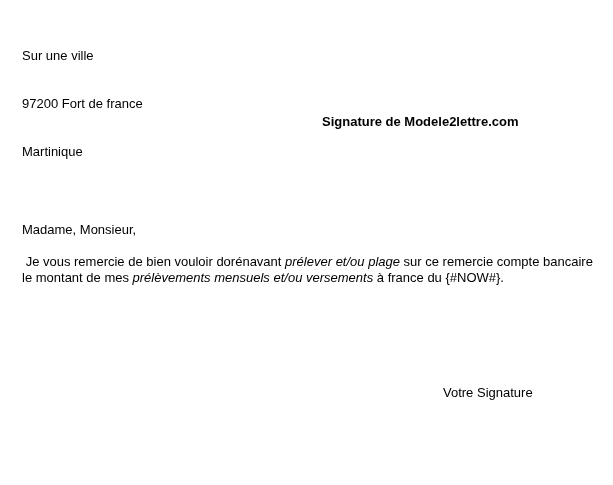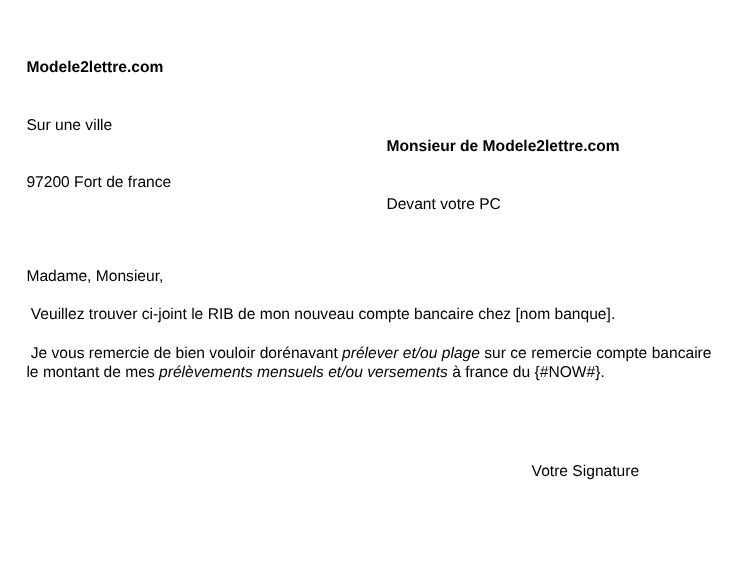--- a/index.html
+++ b/index.html
@@ -18,29 +18,27 @@
   .addr-name { font-weight:bold; }
   .letter-body { position:absolute; left:22px; top:206px; width:590px; }
   .para { margin:16px 0 14px 0; white-space:pre-wrap; }
   .it { font-style:italic; }
   .signature { position:absolute; left:443px; top:385px; white-space:pre; }
 </style>
 </head>
 <body>
 
 <div class="addr-block sender">
-  <div class="addr-name">Modele2lettre.com</div>
   <div class="addr-line">Sur une ville</div>
   <div class="addr-line">97200 Fort de france</div>
+  <div class="addr-line">Martinique</div>
 </div>
 
 <div class="addr-block recipient">
-  <div class="addr-name">Monsieur de Modele2lettre.com</div>
-  <div class="addr-line">Devant votre PC</div>
+  <div class="addr-name">Signature de Modele2lettre.com</div>
 </div>
 
 <div class="letter-body">
     <p class="para"><span>Madame, Monsieur,</span></p>
-    <p class="para"><span> Veuillez trouver ci-joint le RIB de mon nouveau compte bancaire chez [nom banque].</span></p>
     <p class="para"><span> Je vous remercie de bien vouloir dorénavant </span><span class="it">prélever et/ou plage</span><span> sur ce remercie compte bancaire</span><br><span>le montant de mes </span><span class="it">prélèvements mensuels et/ou versements</span><span> à france du {#NOW#}.</span></p>
   </div>
 
 <div class="signature">Votre Signature</div>
 
 </body></html>

